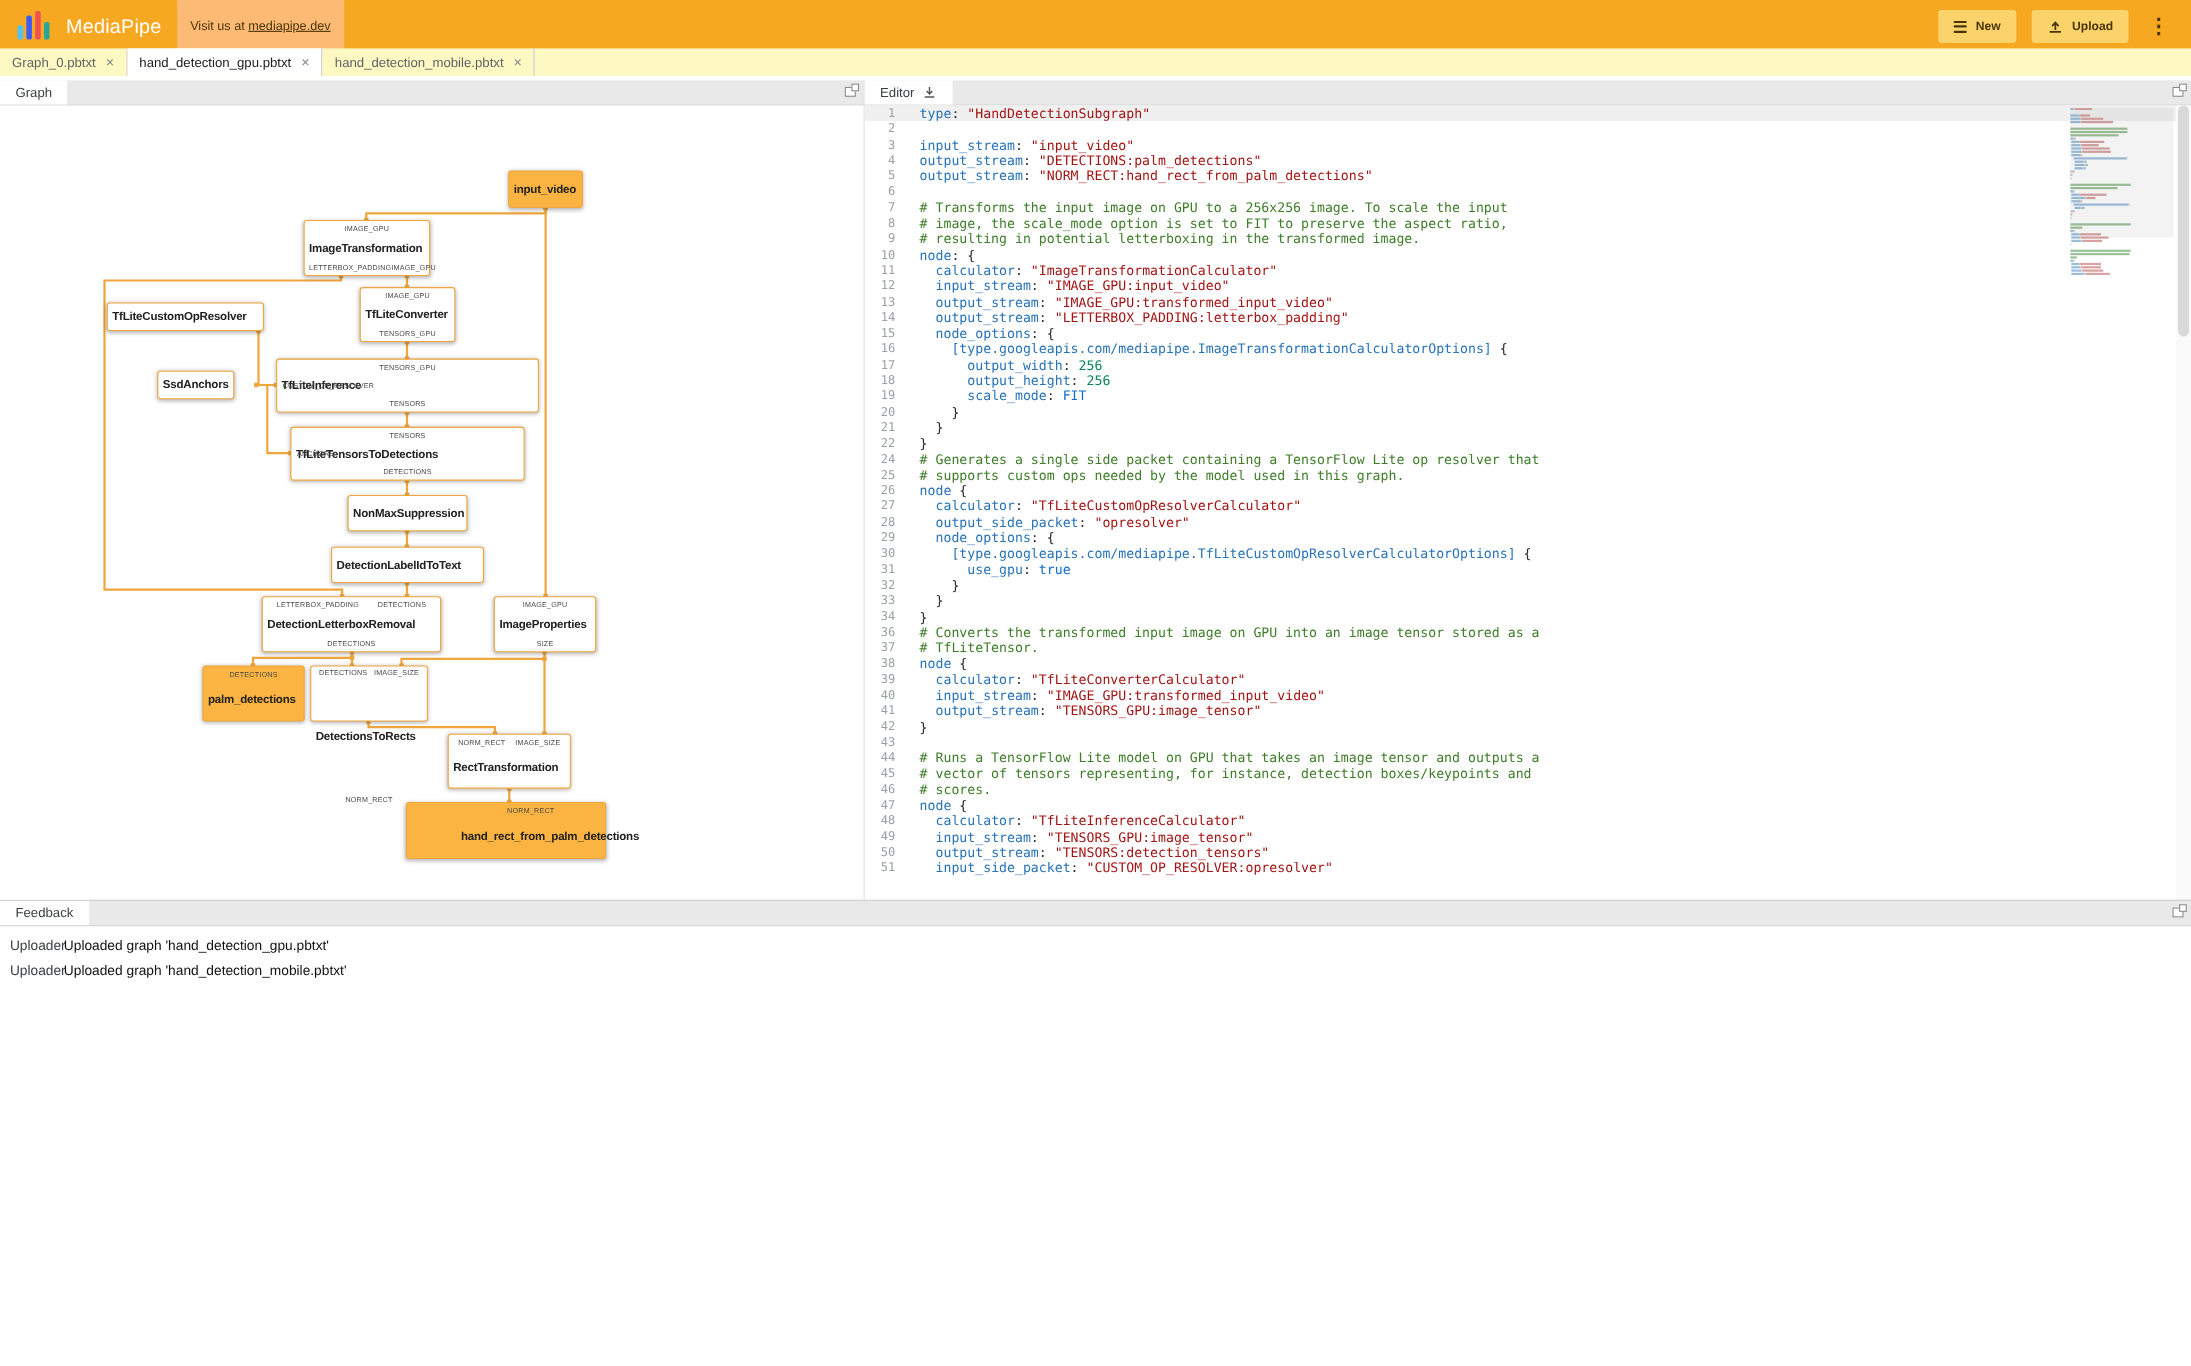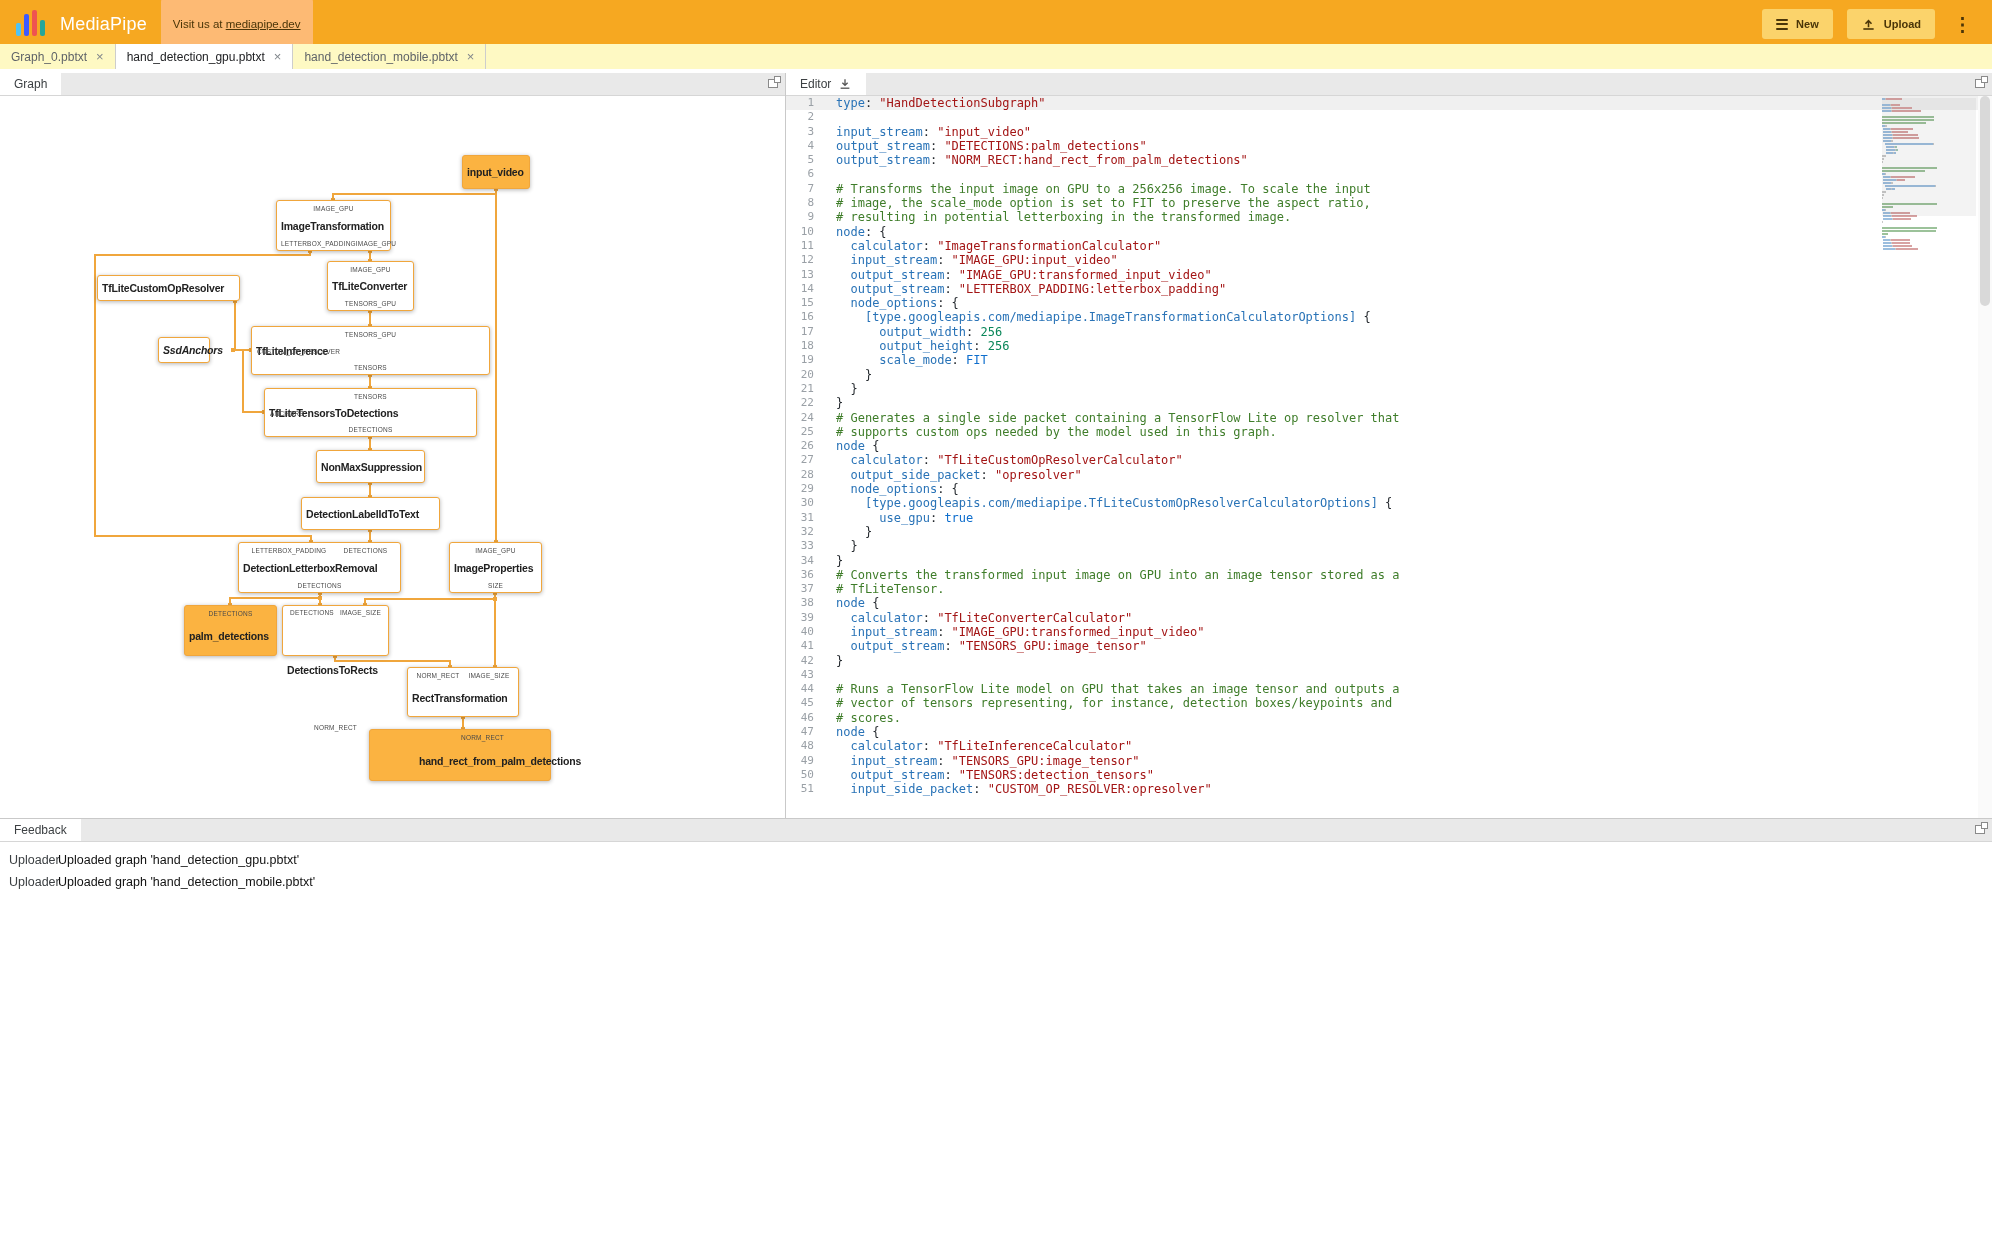--- a/index.html
+++ b/index.html
@@ -234,21 +234,21 @@
           <div class="ports top">
             <span class="port">IMAGE_GPU</span>
           </div>
           <div class="gmid">
             <span class="gtitle">TfLiteConverter</span>
           </div>
           <div class="ports bottom">
             <span class="port">TENSORS_GPU</span>
           </div>
         </div>
-        <div class="gnode calc" style="left: 158px; top: 241px; width: 52px; height: 26px; font-style: italic;">
+        <div class="gnode calc" style="left: 143px; top: 241px; width: 70px; height: 26px;">
           <div class="gmid">
             <span class="gtitle">SsdAnchors</span>
           </div>
         </div>
         <div class="gnode calc" style="left: 251px; top: 230px; width: 239px; height: 49px;">
           <div class="ports top">
             <span class="port">TENSORS_GPU</span>
           </div>
           <div class="gmid">
             <span class="port left">CUSTOM_OP_RESOLVER</span>

